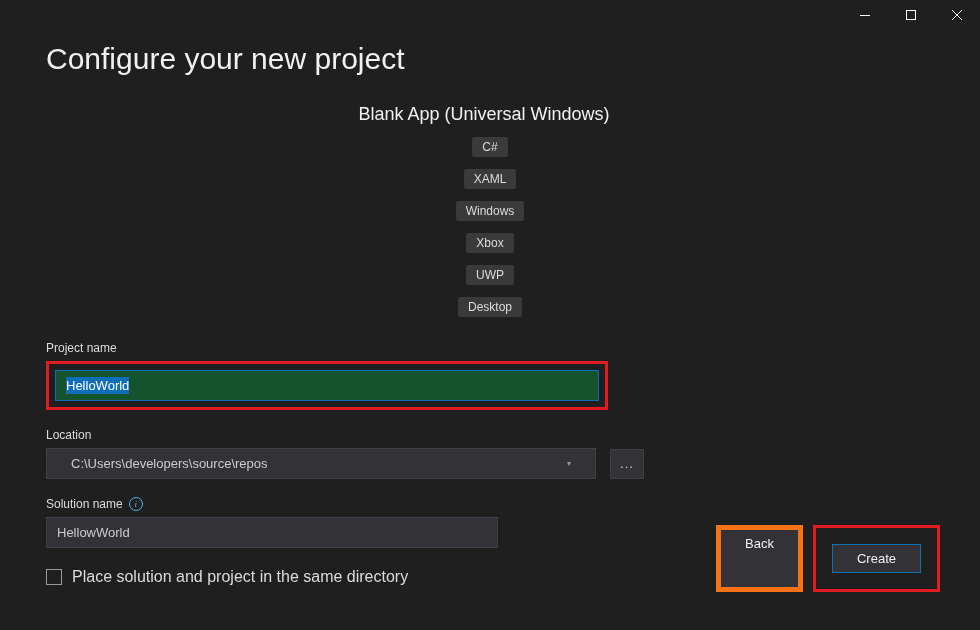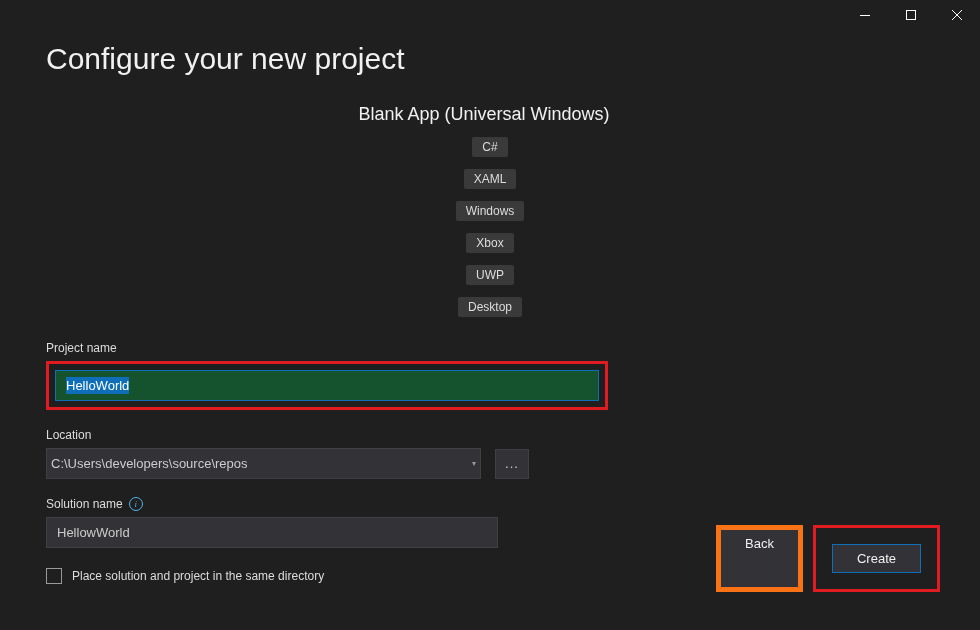--- a/index.html
+++ b/index.html
@@ -67,22 +67,22 @@
       background: #0e6fb8; color: #fff; padding: 1px 0;
     }
     .plain-input {
       background: #333337; border: 1px solid #3f3f46;
       color: #cccccc; padding: 7px 10px;
       font-size: 13px; width: 452px;
     }
     .location-row { display: flex; gap: 14px; align-items: center; }
     .dropdown {
       background: #333337; border: 1px solid #3f3f46;
-      color: #cccccc; padding: 7px 4px;
-      font-size: 13px; width: 435px;
+      color: #cccccc; padding: 7px 24px;
+      font-size: 13px; width: 550px;
       display: flex; justify-content: space-between; align-items: center;
       cursor: pointer;
     }
     .dropdown-caret { font-size: 8px; color: #999; }
     .browse-btn {
       background: #333337; border: 1px solid #3f3f46;
       width: 34px; height: 30px;
       display: flex; align-items: center; justify-content: center;
       color: #cccccc; font-size: 13px; letter-spacing: 1px;
       cursor: pointer;
@@ -90,21 +90,21 @@
     .checkbox-row {
       display: flex; align-items: center; gap: 10px;
       margin-top: 20px;
     }
     .checkbox {
       width: 16px; height: 16px;
       border: 1px solid #999;
       background: transparent;
       cursor: pointer;
     }
-    .checkbox-label { font-size: 12px; color: #dcdcdc; }
+    .checkbox-label { font-size: 16px; color: #dcdcdc; }
     .footer {
       position: absolute; bottom: 38px; right: 40px;
       display: flex; gap: 10px;
     }
     .btn {
       background: #333337; border: 5px solid #f97316;
       color: #f1f1f1; padding: 6px 24px;
       font-size: 13px; cursor: pointer;
       min-width: 82px; text-align: center;
     }

